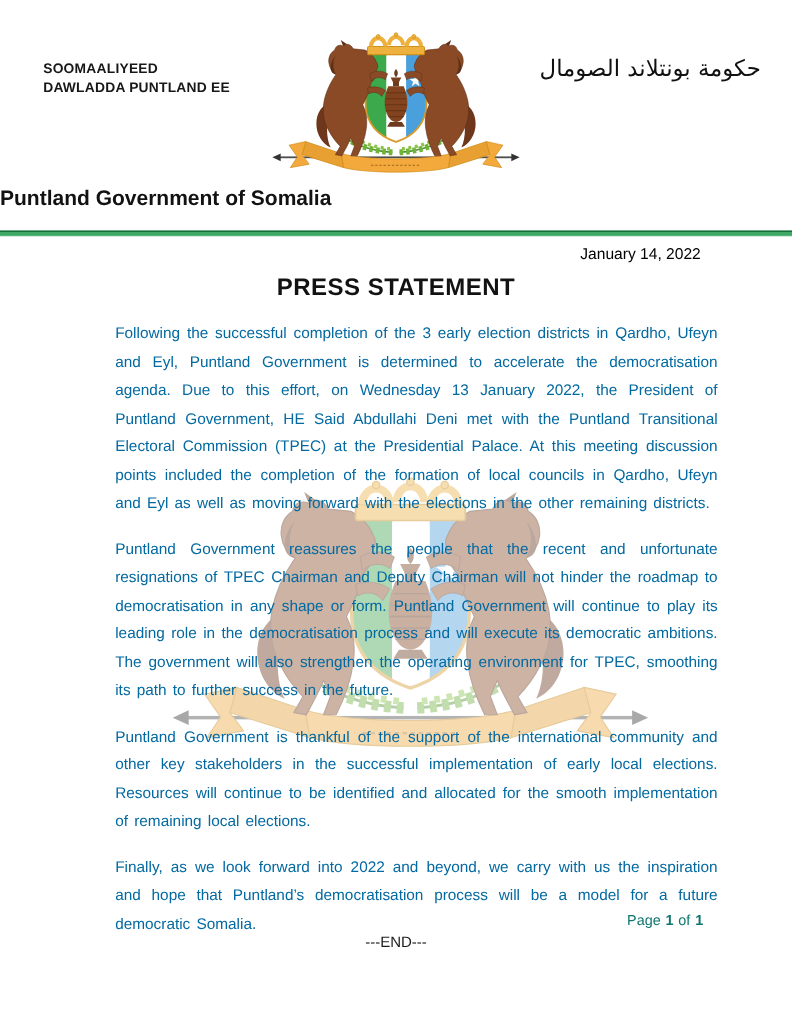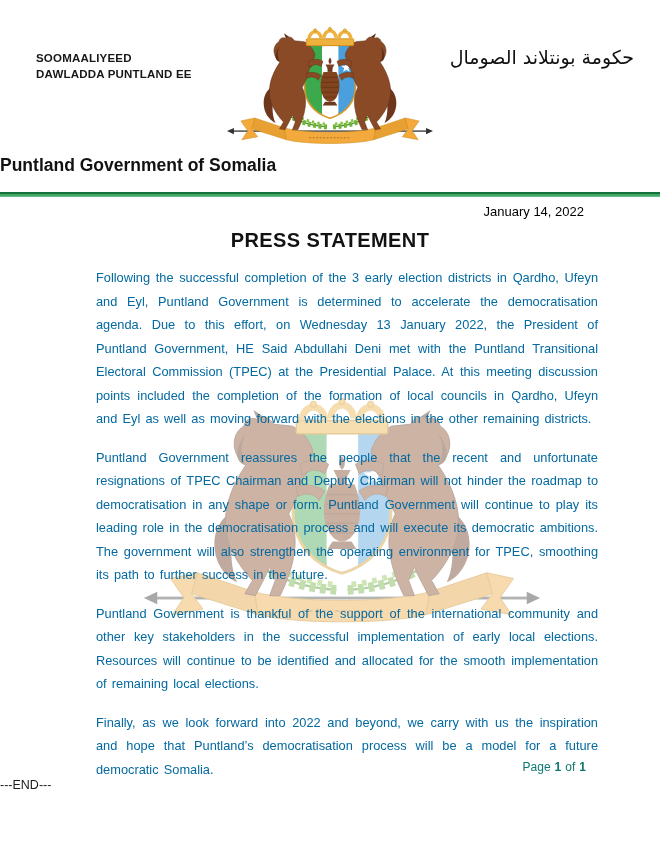--- a/index.html
+++ b/index.html
@@ -37,21 +37,21 @@
   .watermark{
     position:absolute;left:142px;top:369px;width:400px;z-index:1;
     opacity:.42;pointer-events:none;filter:saturate(.95);
   }
   .page-label{
     position:absolute;right:74px;top:760px;z-index:3;font-size:12px;color:#0f766e;
     display:inline-flex;gap:4px;
   }
   .page-label b{font-weight:700;}
   .end-label{
-    position:absolute;left:0;top:778px;width:100%;text-align:left;z-index:3;
+    position:absolute;left:0;top:778px;width:100%;text-align:center;z-index:3;
     font-size:12.5px;color:#1b1b1b;
   }
 </style>
 </head>
 <body>
 
 <div class="page">
 
   <svg width="0" height="0" style="position:absolute" aria-hidden="true">
     <defs>

